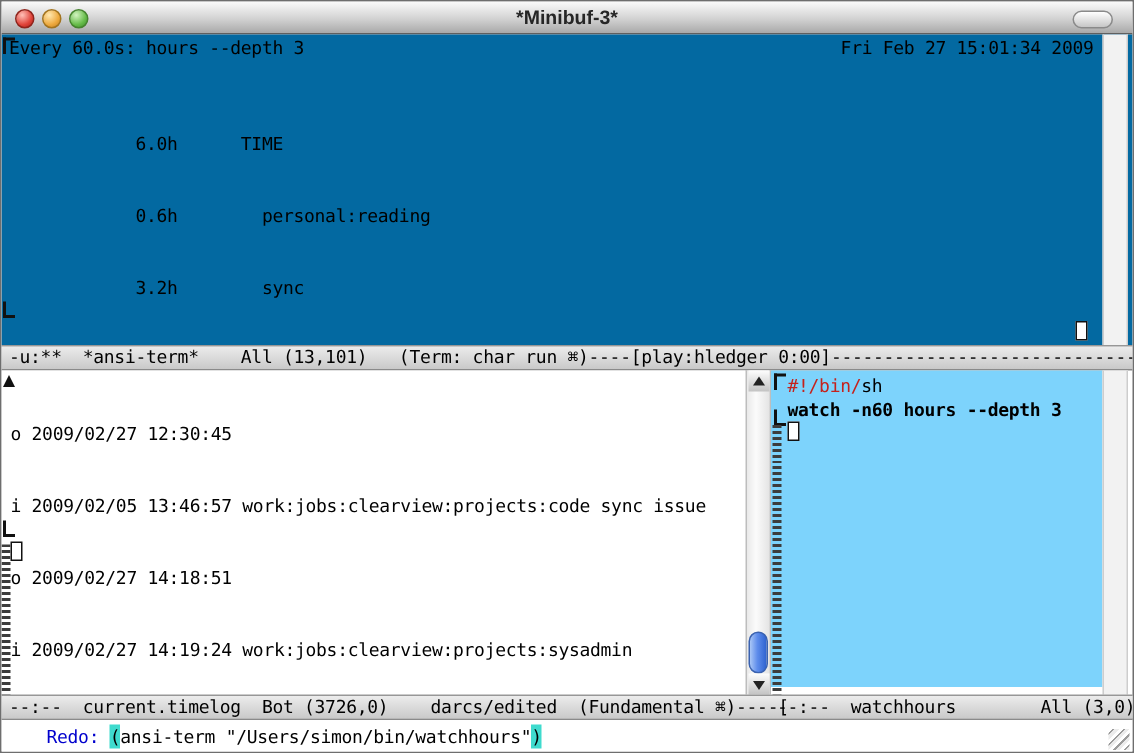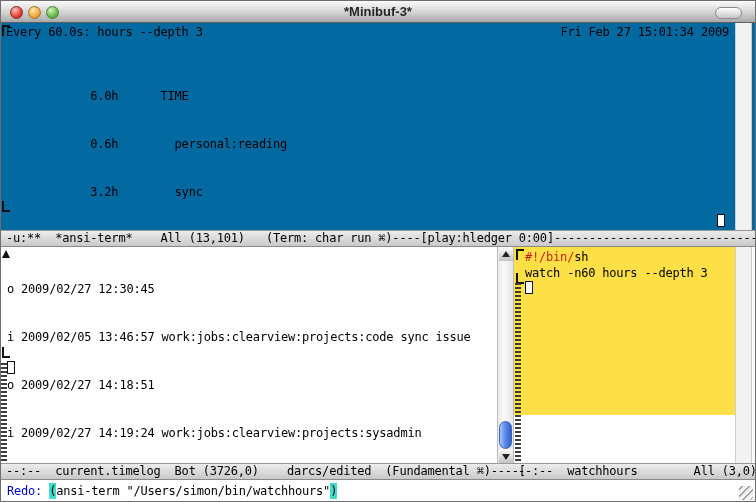--- a/index.html
+++ b/index.html
@@ -11,21 +11,21 @@
   .title{position:absolute;left:0;right:0;top:3px;text-align:center;font:bold 13px "Liberation Sans","DejaVu Sans",sans-serif;color:#262626;}
   .tl{position:absolute;top:5px;width:13px;height:13px;border-radius:50%;box-sizing:border-box;}
   .tl.red{left:9px;background:radial-gradient(circle at 35% 28%,#ffc0b8,#e0443a 60%,#a81d15);border:1px solid #8f241c;}
   .tl.yellow{left:27px;background:radial-gradient(circle at 35% 28%,#ffe8b0,#eda93e 60%,#c07c1e);border:1px solid #a3741f;}
   .tl.green{left:45px;background:radial-gradient(circle at 35% 28%,#d2f3c0,#66bc49 60%,#3d8a2a);border:1px solid #46842f;}
   .pill{position:absolute;right:13px;top:6px;width:27px;height:12px;border-radius:6px;background:linear-gradient(#ffffff,#c6c6c6);border:1px solid #8a8a8a;box-sizing:border-box;}
 
   
   .term{position:absolute;left:0;top:22px;width:100%;height:207px;background:#0369a1;}
   .leftwin{position:absolute;left:0;top:246px;width:496px;height:216px;background:#fff;}
-  .rightwin{position:absolute;left:513px;top:246px;width:221px;height:168px;background:#fde047;}
+  .rightwin{position:absolute;left:513px;top:246px;width:221px;height:211px;background:#7dd3fc;}
   .minibuf{position:absolute;left:0;top:479px;width:100%;height:22px;background:#fff;}
   .mb-line{position:absolute;left:6px;top:3px;display:flex;}
 
   
   .modeline{position:absolute;left:0;width:100%;height:15px;background:linear-gradient(#ececec,#c9c9c9);border-top:1px solid #979797;border-bottom:1px solid #8a8a8a;box-sizing:content-box;overflow:hidden;}
   .modeline .mono{position:absolute;top:0;line-height:15px;}
 
   
   .sbstrip{position:absolute;width:17px;background:#f2f2f2;border-left:1px solid #cdcdcd;border-right:1px solid #cdcdcd;box-sizing:border-box;}
   .scrollbar{position:absolute;left:496px;top:246px;width:17px;height:216px;background:linear-gradient(to right,#e9e9e9,#fbfbfb 40%,#e4e4e4);border-left:1px solid #bdbdbd;border-right:1px solid #bdbdbd;box-sizing:border-box;}
@@ -37,21 +37,21 @@
 
   
   .corner-top{position:absolute;width:6px;height:9px;border-top:2px solid #111;border-left:2px solid #111;}
   .corner-bot{position:absolute;width:6px;height:9px;border-bottom:2px solid #111;border-left:2px solid #111;}
   .fringe-dashes{position:absolute;width:6px;background:repeating-linear-gradient(#3c3c3c 0 2px,transparent 2px 4px);}
   .uparrow{position:absolute;width:0;height:0;border-left:4px solid transparent;border-right:4px solid transparent;border-bottom:8px solid #111;}
   .cursor-hollow{position:absolute;width:8px;height:13px;border:1px solid #111;box-sizing:border-box;background:#fff;}
 
   .grip{position:absolute;right:2px;bottom:2px;width:14px;height:14px;background:repeating-linear-gradient(135deg,transparent 0 2px,#9c9c9c 2px 3px,#ececec 3px 5px);}
 
-  .blue{color:#0000cd;}
+  .blue{color:#0000cd;margin-left:24px;}
   .red-code{color:#c5221c;}
   .paren{background:#3fdbce;}
 </style>
 </head>
 <body>
 
 <div class="window">
 
   <div class="titlebar">
     <span class="tl red"></span>
@@ -109,21 +109,21 @@
     <div class="sb-arrow" style="bottom:0;">
         <span class="tri tri-down"></span>
       </div>
   </div>
 
   <div class="rightwin">
     <div class="corner-top" style="left:2px;top:2px;"></div>
     <div class="corner-bot" style="left:2px;top:26px;"></div>
     <div class="fringe-dashes" style="left:1px;top:36px;height:180px;"></div>
     <div class="mono" style="position:absolute;left:11px;top:2px;"><span class="red-code">#!/bin/</span><span>sh</span></div>
-    <div class="mono" style="position:absolute;left:11px;top:18px;">watch -n60 hours --depth 3</div>
+    <div class="mono" style="position:absolute;left:11px;top:18px;font-weight:bold;">watch -n60 hours --depth 3</div>
     <div class="cursor-hollow" style="left:11px;top:34px;"></div>
   </div>
 
   <div class="sbstrip" style="left:734px;top:246px;height:216px;"></div>
 
   <div class="modeline" style="top:462px;padding-left:40px;">
     <span class="mono" style="left:5px;">--:--  current.timelog  Bot (3726,0)    darcs/edited  (Fundamental ⌘)----[</span>
     <span class="mono" style="left:517px;text-align:right;">--:--  watchhours        All (3,0)</span>
   </div>
 

